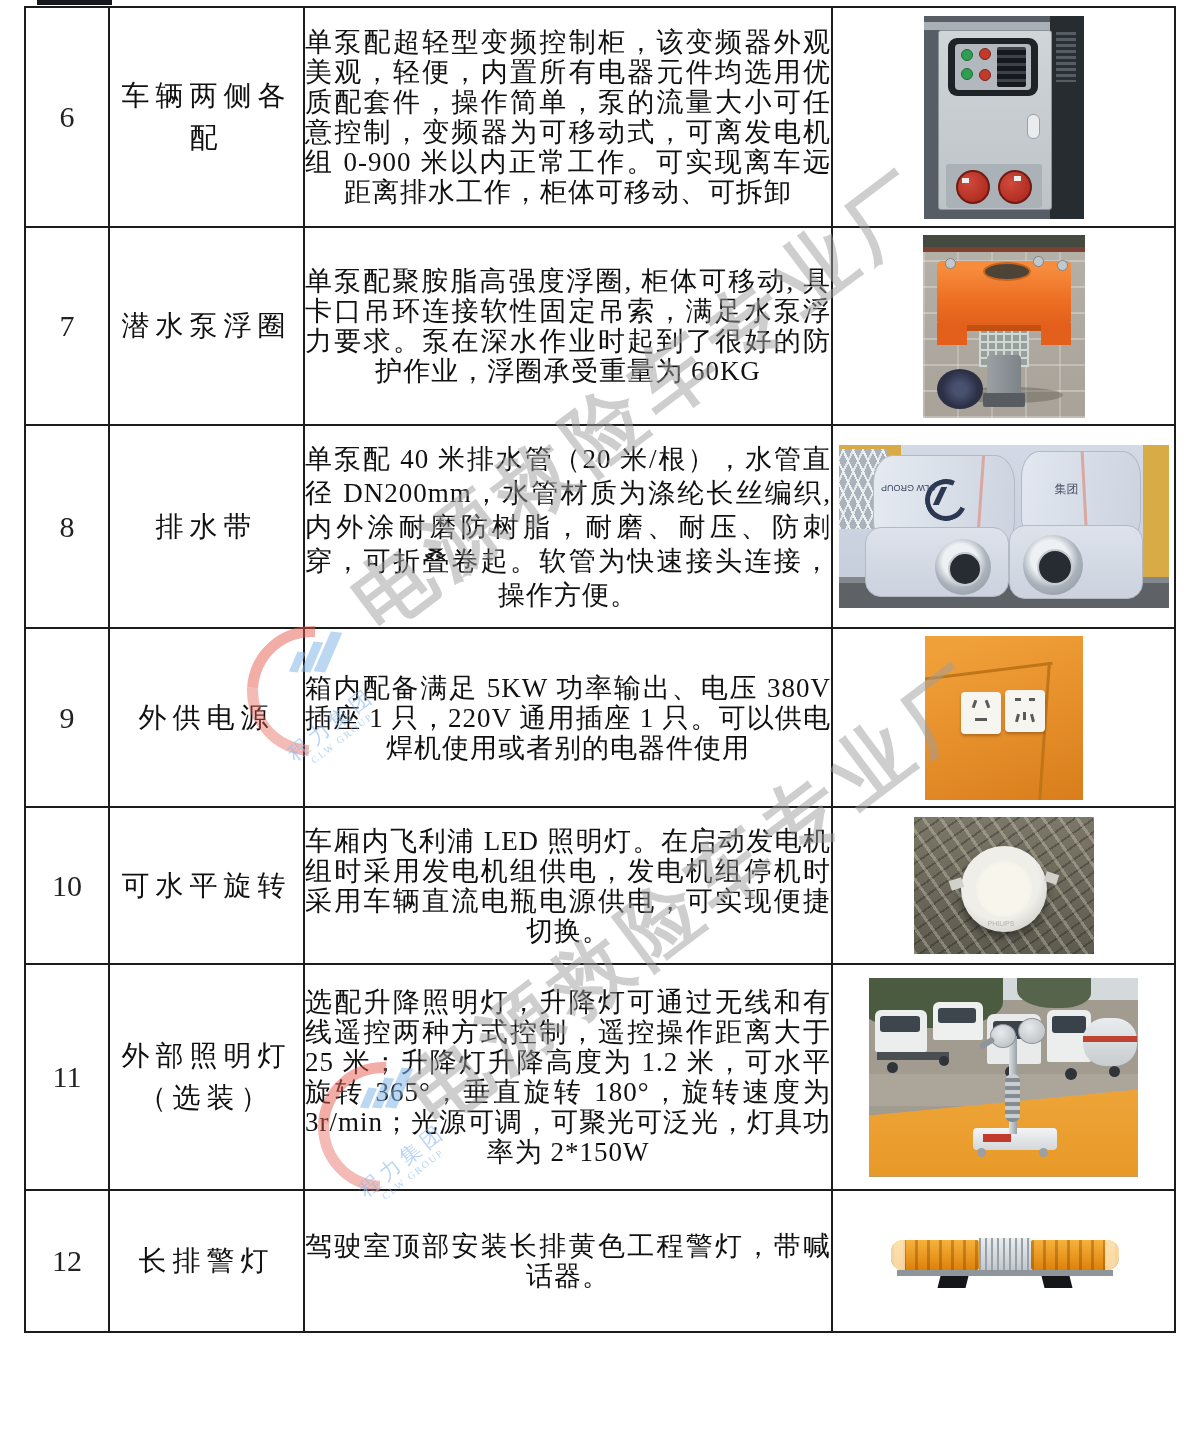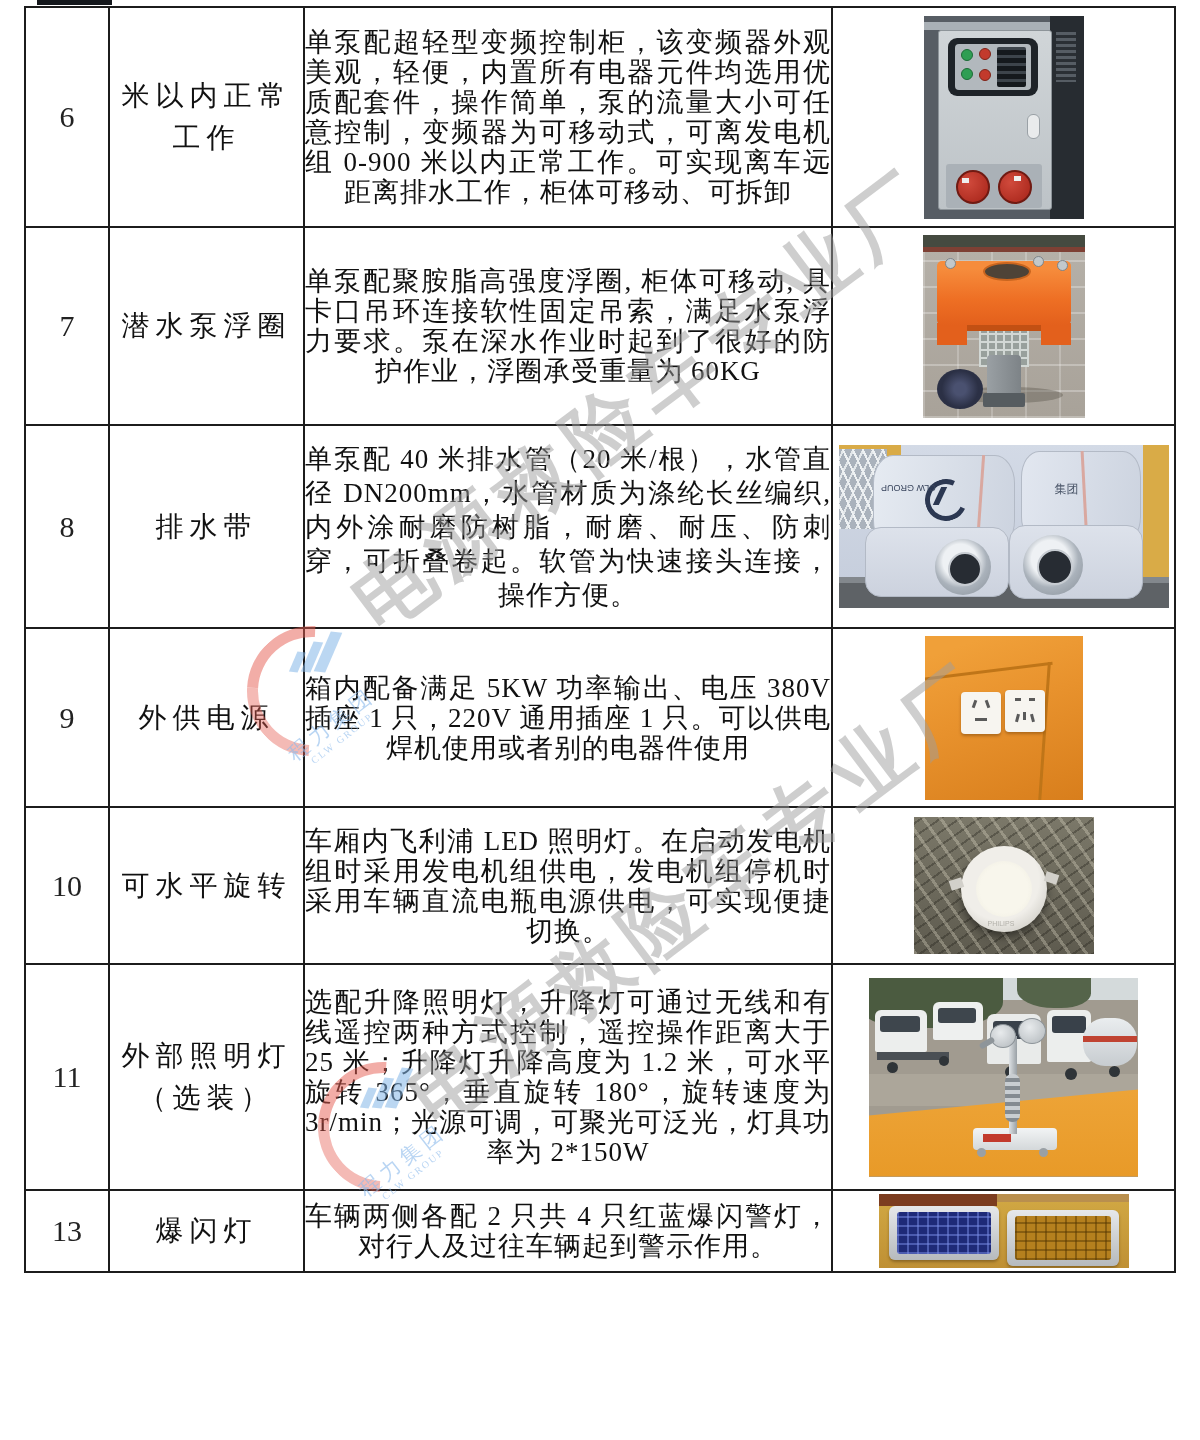--- a/index.html
+++ b/index.html
@@ -68,21 +68,21 @@
         <col style="width:84px">
         <col style="width:195px">
         <col style="width:528px">
         <col style="width:343px">
       </colgroup>
 
     <tbody>
         <tr style="height:220px;">
       <td class="c-num"><span>6</span></td>
       <td class="c-name">
-            <div>米以内正常工作</div>
+            <div>车辆两侧各配</div>
           </td>
       <td class="c-desc">
             <div class="desc">单泵配超轻型变频控制柜，该变频器外观美观，轻便，内置所有电器元件均选用优质配套件，操作简单，泵的流量大小可任意控制，变频器为可移动式，可离发电机组 0-900 米以内正常工作。可实现离车远距离排水工作，柜体可移动、可拆卸</div>
           </td>
       <td class="c-img">
         <div class="ph p6">
           <div class="abs" style="left:0;top:6px;width:160px;height:8px;background:#a9b0b6;"></div>
           <div class="abs" style="left:126px;top:0;width:34px;height:203px;background:#272c31;"></div>
           <div class="abs" style="left:132px;top:16px;width:20px;height:50px;background:repeating-linear-gradient(180deg,#565d64 0 3px,#2a2f34 3px 6px);"></div>
           <div class="abs" style="left:14px;top:14px;width:112px;height:178px;background:linear-gradient(#d0d5d8,#bdc3c7);border:1px solid #8d9499;border-radius:3px;"></div>
@@ -250,40 +250,42 @@
           <div class="abs" style="left:170px;top:170px;width:9px;height:9px;border-radius:50%;background:#9aa0a5;"></div>
           <div class="abs" style="left:140px;top:58px;width:8px;height:98px;background:linear-gradient(90deg,#dde1e4,#99a0a5);"></div>
           <div class="abs" style="left:136px;top:96px;width:15px;height:48px;background:repeating-linear-gradient(180deg,#c9ced2 0 4px,#848b91 4px 8px);border-radius:7px;"></div>
           <div class="abs" style="left:121px;top:46px;width:24px;height:22px;border-radius:50%;background:radial-gradient(circle at 40% 35%,#e8ebed,#b2b8bc);border:1px solid #8d9499;"></div>
           <div class="abs" style="left:149px;top:40px;width:26px;height:24px;border-radius:50%;background:radial-gradient(circle at 40% 35%,#e8ebed,#b2b8bc);border:1px solid #8d9499;"></div>
           <div class="abs" style="left:110px;top:62px;width:16px;height:6px;background:#8e959a;transform:rotate(-30deg);border-radius:3px;"></div>
         </div>
       </td>
     </tr>
 
-
-    <tr style="height:82px;">
-      <td class="c-num"><span>13</span></td>
-      <td class="c-name">
-            <div>爆闪灯</div>
-          </td>
-      <td class="c-desc">
-            <div class="desc">车辆两侧各配 2 只共 4 只红蓝爆闪警灯，对行人及过往车辆起到警示作用。</div>
-          </td>
-      <td class="c-img">
-        <div class="ph p13">
-          <div class="abs" style="left:0;top:0;width:118px;height:12px;background:#7c3d20;"></div>
-          <div class="abs" style="left:118px;top:0;width:132px;height:8px;background:#b98f4e;"></div>
-          <div class="abs" style="left:10px;top:12px;width:110px;height:54px;background:linear-gradient(#e6e8ea,#b6babd);border-radius:6px;box-shadow:0 2px 3px rgba(60,40,10,.4);"></div>
-          <div class="abs" style="left:18px;top:18px;width:94px;height:42px;background:repeating-linear-gradient(90deg,rgba(120,140,230,.5) 0 2px,transparent 2px 10px),repeating-linear-gradient(0deg,rgba(120,140,230,.5) 0 2px,transparent 2px 9px),#1e2a78;border-radius:3px;"></div>
-          <div class="abs" style="left:128px;top:16px;width:112px;height:56px;background:linear-gradient(#e6e8ea,#b6babd);border-radius:6px;box-shadow:0 2px 3px rgba(60,40,10,.4);"></div>
-          <div class="abs" style="left:136px;top:22px;width:96px;height:44px;background:repeating-linear-gradient(90deg,rgba(80,52,0,.45) 0 2px,transparent 2px 10px),repeating-linear-gradient(0deg,rgba(80,52,0,.45) 0 2px,transparent 2px 9px),#b5801e;border-radius:3px;"></div>
-        </div>
-      </td>
-    </tr>
+    <tr style="height:142px;">
+      <td class="c-num"><span>12</span></td>
+      <td class="c-name">
+            <div>长排警灯</div>
+          </td>
+      <td class="c-desc">
+            <div class="desc">驾驶室顶部安装长排黄色工程警灯，带喊话器。</div>
+          </td>
+      <td class="c-img">
+        <div class="ph p12">
+          <div class="abs" style="left:8px;top:10px;width:88px;height:30px;border-radius:12px 2px 2px 12px;background:repeating-linear-gradient(90deg,rgba(120,58,0,.35) 0 3px,transparent 3px 12px),linear-gradient(#f6b23c,#dd820a);"></div>
+          <div class="abs" style="left:8px;top:10px;width:14px;height:30px;border-radius:12px 0 0 12px;background:rgba(255,236,200,.8);"></div>
+          <div class="abs" style="left:96px;top:8px;width:52px;height:34px;background:repeating-linear-gradient(90deg,#9aa2a8 0 2px,transparent 2px 6px),linear-gradient(#eaeef1,#bec5ca);"></div>
+          <div class="abs" style="left:148px;top:10px;width:88px;height:30px;border-radius:2px 12px 12px 2px;background:repeating-linear-gradient(90deg,rgba(120,58,0,.35) 0 3px,transparent 3px 12px),linear-gradient(#f6b23c,#dd820a);"></div>
+          <div class="abs" style="left:222px;top:10px;width:14px;height:30px;border-radius:0 12px 12px 0;background:rgba(255,236,200,.8);"></div>
+          <div class="abs" style="left:14px;top:40px;width:216px;height:6px;background:#8e959b;"></div>
+          <div class="abs" style="left:56px;top:46px;width:28px;height:12px;background:#14161a;transform:skewX(-14deg);"></div>
+          <div class="abs" style="left:160px;top:46px;width:28px;height:12px;background:#14161a;transform:skewX(14deg);"></div>
+        </div>
+      </td>
+    </tr>
+
   </tbody>
     </table>
 
   <div class="wm" style="left:292px;top:348px;transform:rotate(-37deg);">电源救险车专业厂</div>
   <div class="wm" style="left:348px;top:842px;transform:rotate(-37deg);">电源救险车专业厂</div>
 
   <div class="logo-wm" style="left:235px;top:608px;">
     <div class="logo-arc"></div>
     <div class="logo-bar" style="left:58px;top:44px;width:9px;height:20px;"></div>
     <div class="logo-bar" style="left:72px;top:34px;width:10px;height:30px;"></div>

